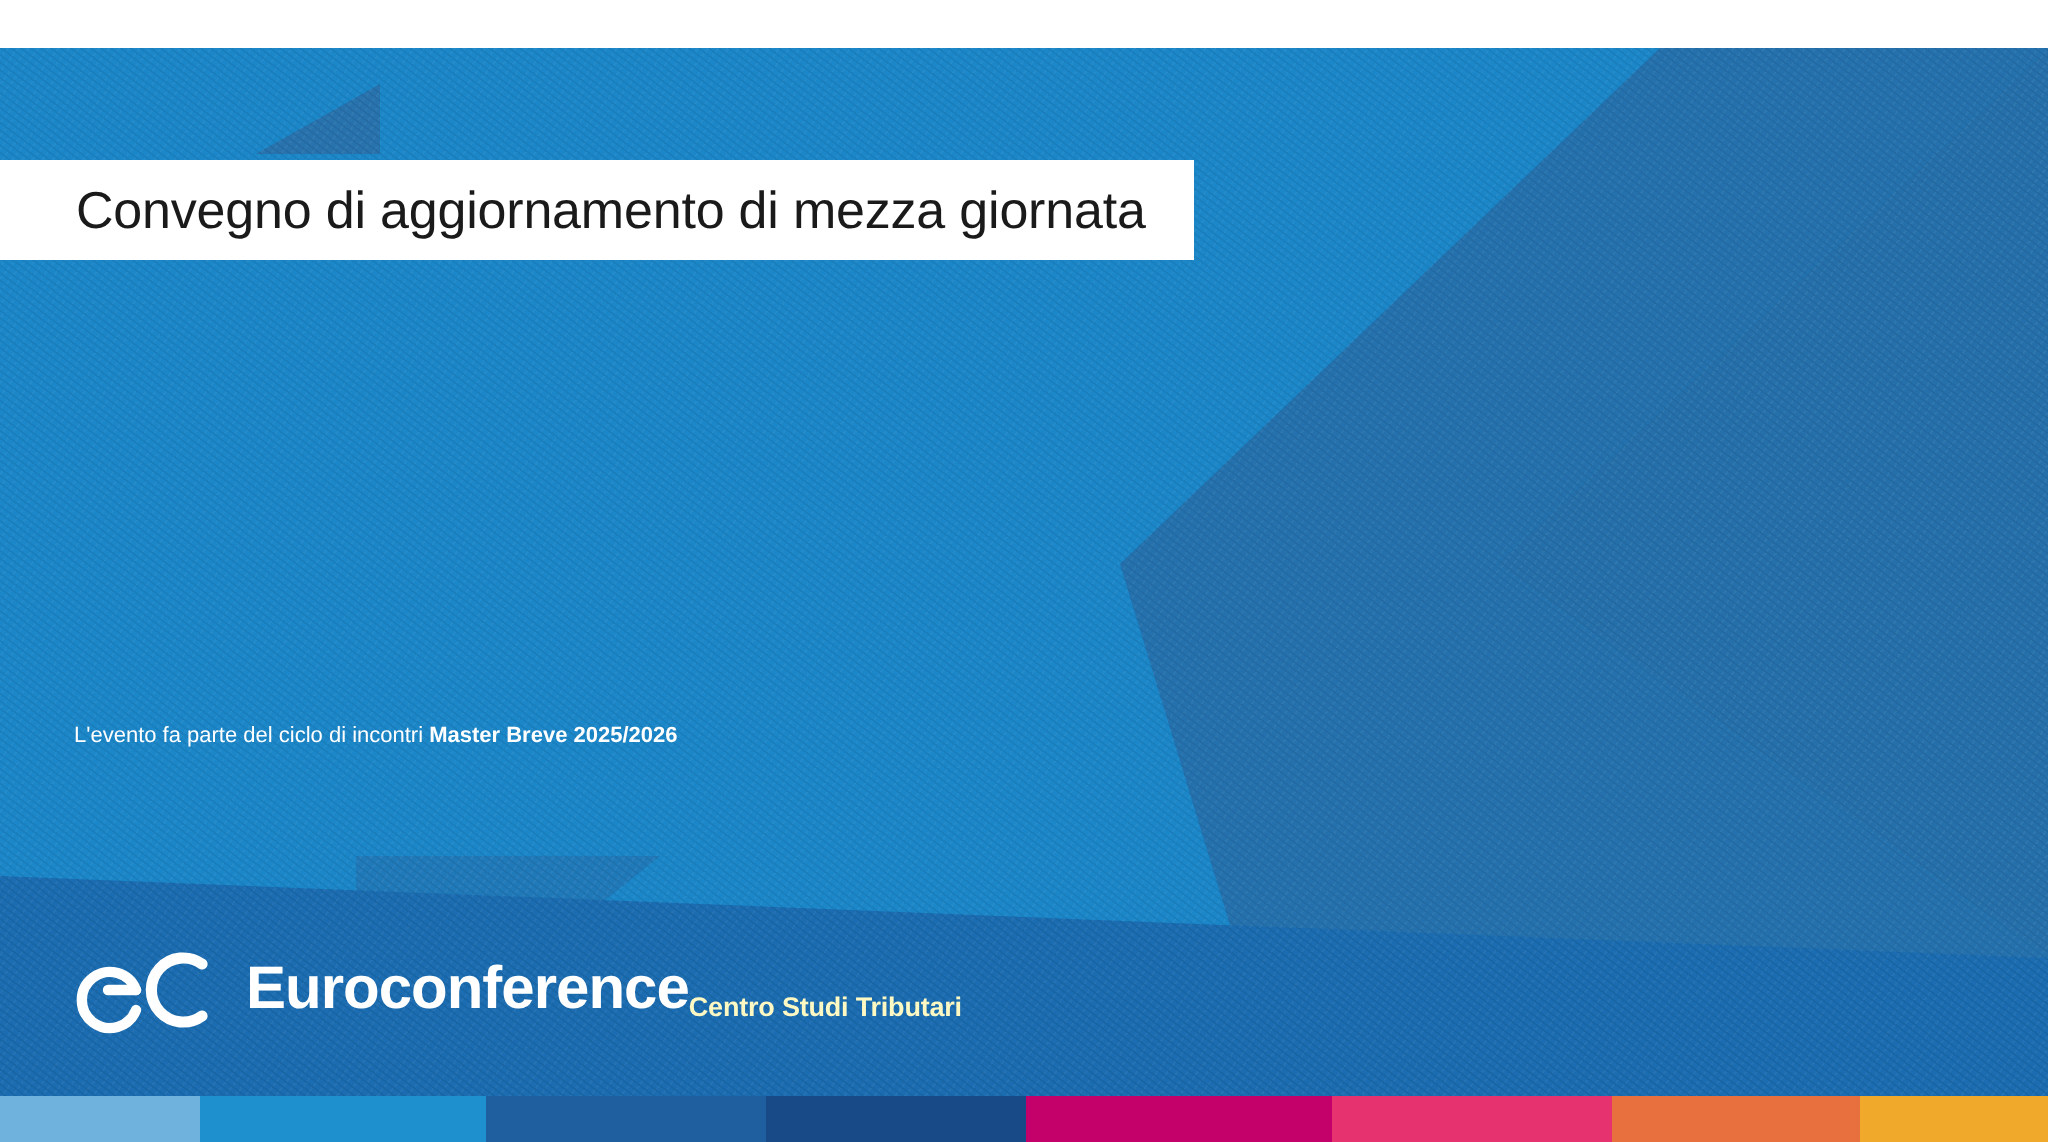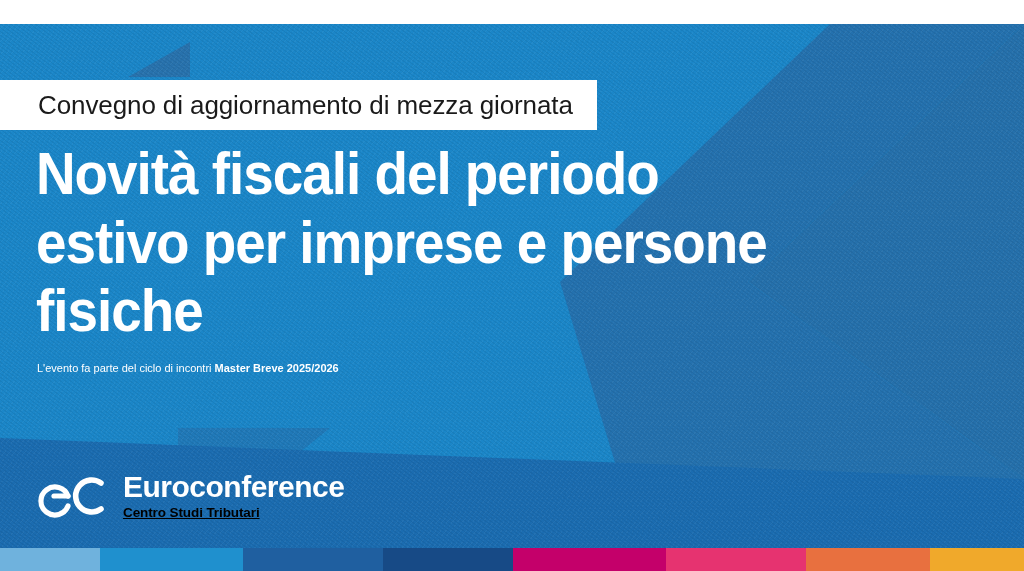--- a/index.html
+++ b/index.html
@@ -127,34 +127,33 @@
   
   .logo {
     position: absolute;
     left: 38px;
     top: 448px;
     display: flex;
     align-items: center;
     gap: 13px;
   }
   .logo-mark { display: block; }
-  .logo-words { display: flex; flex-direction: column; line-height: 1; }
+  .logo-words { display: flex; line-height: 1; align-items: flex-end; }
   .logo-name {
     color: #ffffff;
     font-size: 30px;
     font-weight: 700;
     letter-spacing: -.5px;
   }
   .logo-tagline {
-    color: #000000;
+    color: #fef9c3;
     font-size: 13.5px;
     font-weight: 700;
     letter-spacing: -.1px;
     margin-top: 4px;
-    text-decoration: underline;
   }
 
   
   .color-bar {
     position: absolute;
     left: 0;
     bottom: 0;
     width: 1024px;
     height: 36px;
     display: flex;
@@ -184,25 +183,20 @@
 
     <div class="bg-noise"></div>
   </div>
 
   <div class="content">
 
     <div class="kicker-box">
       <span class="kicker-text">Convegno di aggiornamento di mezza giornata</span>
     </div>
 
-    <div class="headline">
-      <div class="headline-line">Novità fiscali del periodo</div>
-      <div class="headline-line">estivo per imprese e persone</div>
-      <div class="headline-line">fisiche</div>
-    </div>
 
     <div class="subtitle">
       <span class="subtitle-regular">L'evento fa parte del ciclo di incontri </span><span class="subtitle-bold">Master Breve 2025/2026</span>
     </div>
 
     <div class="logo">
       <svg class="logo-mark" width="72" height="46" viewBox="0 0 72 46">
         <path d="M30 23 A14 14 0 1 0 30 33 L30 33" fill="none" stroke="#ffffff" stroke-width="5.2" stroke-linecap="round"></path>
         <line x1="16" y1="23" x2="30" y2="23" stroke="#ffffff" stroke-width="5.2" stroke-linecap="round"></line>
         <path d="M63 10 A16 16 0 1 0 63 36" fill="none" stroke="#ffffff" stroke-width="5.6" stroke-linecap="round"></path>

